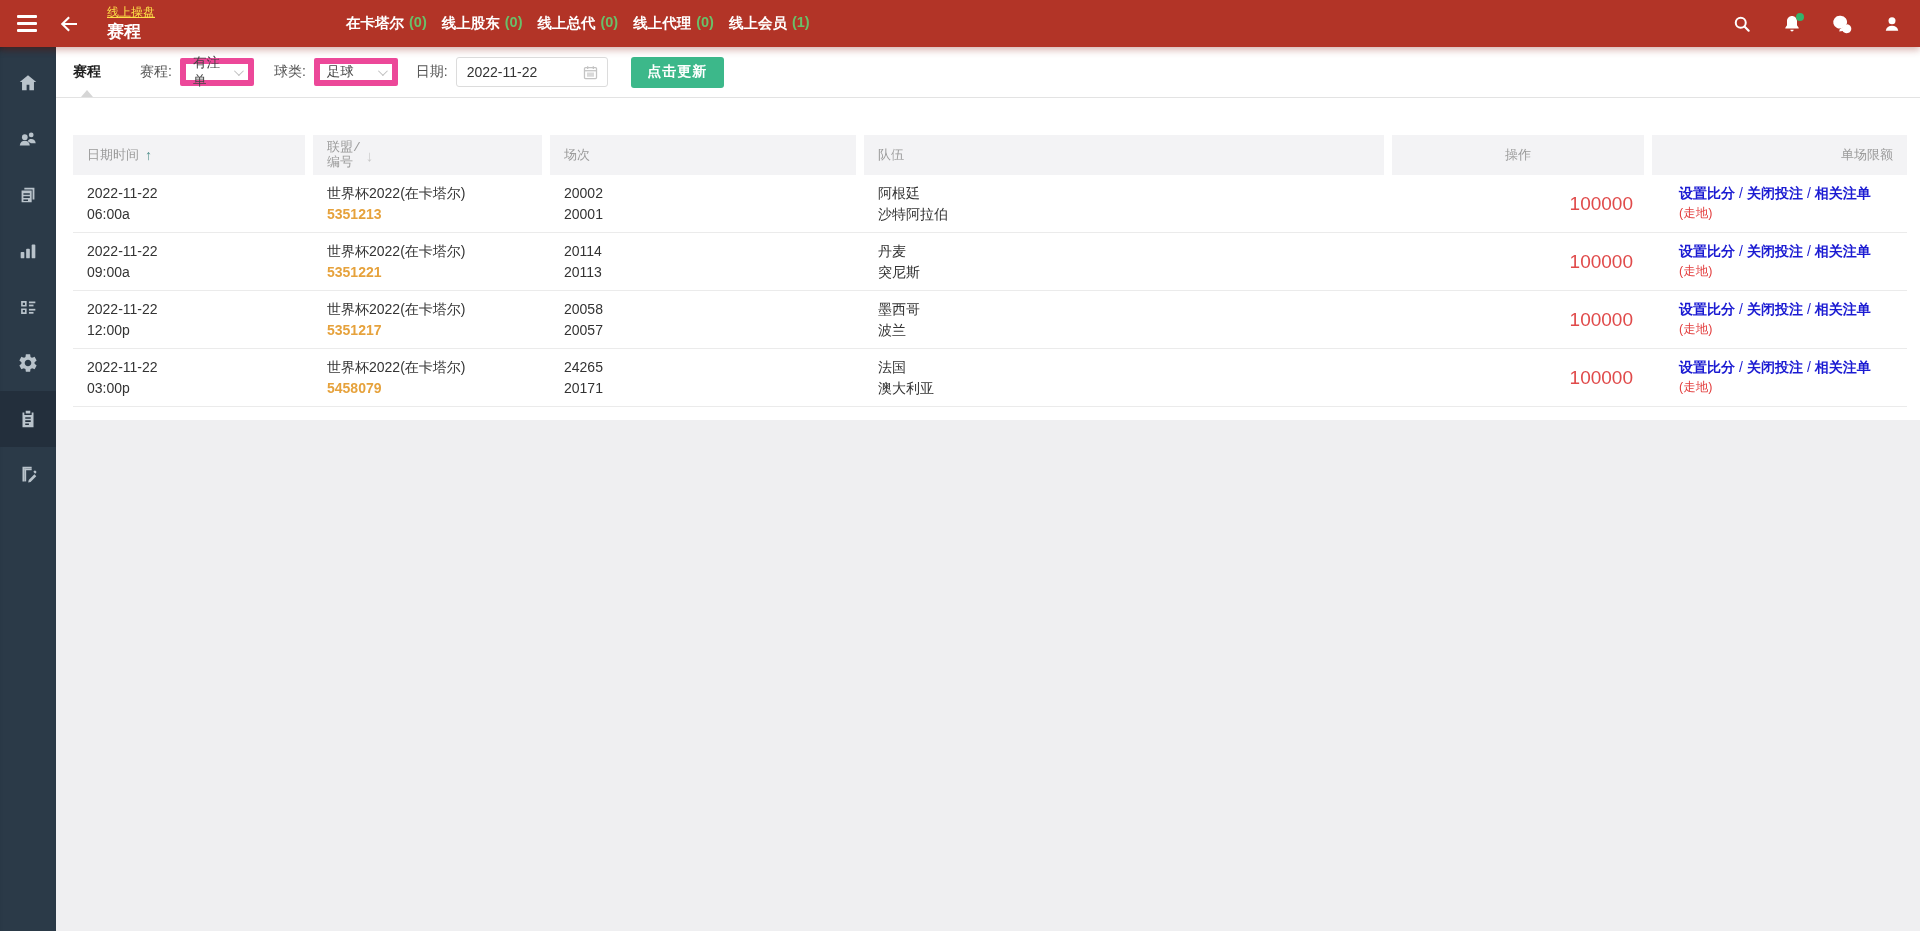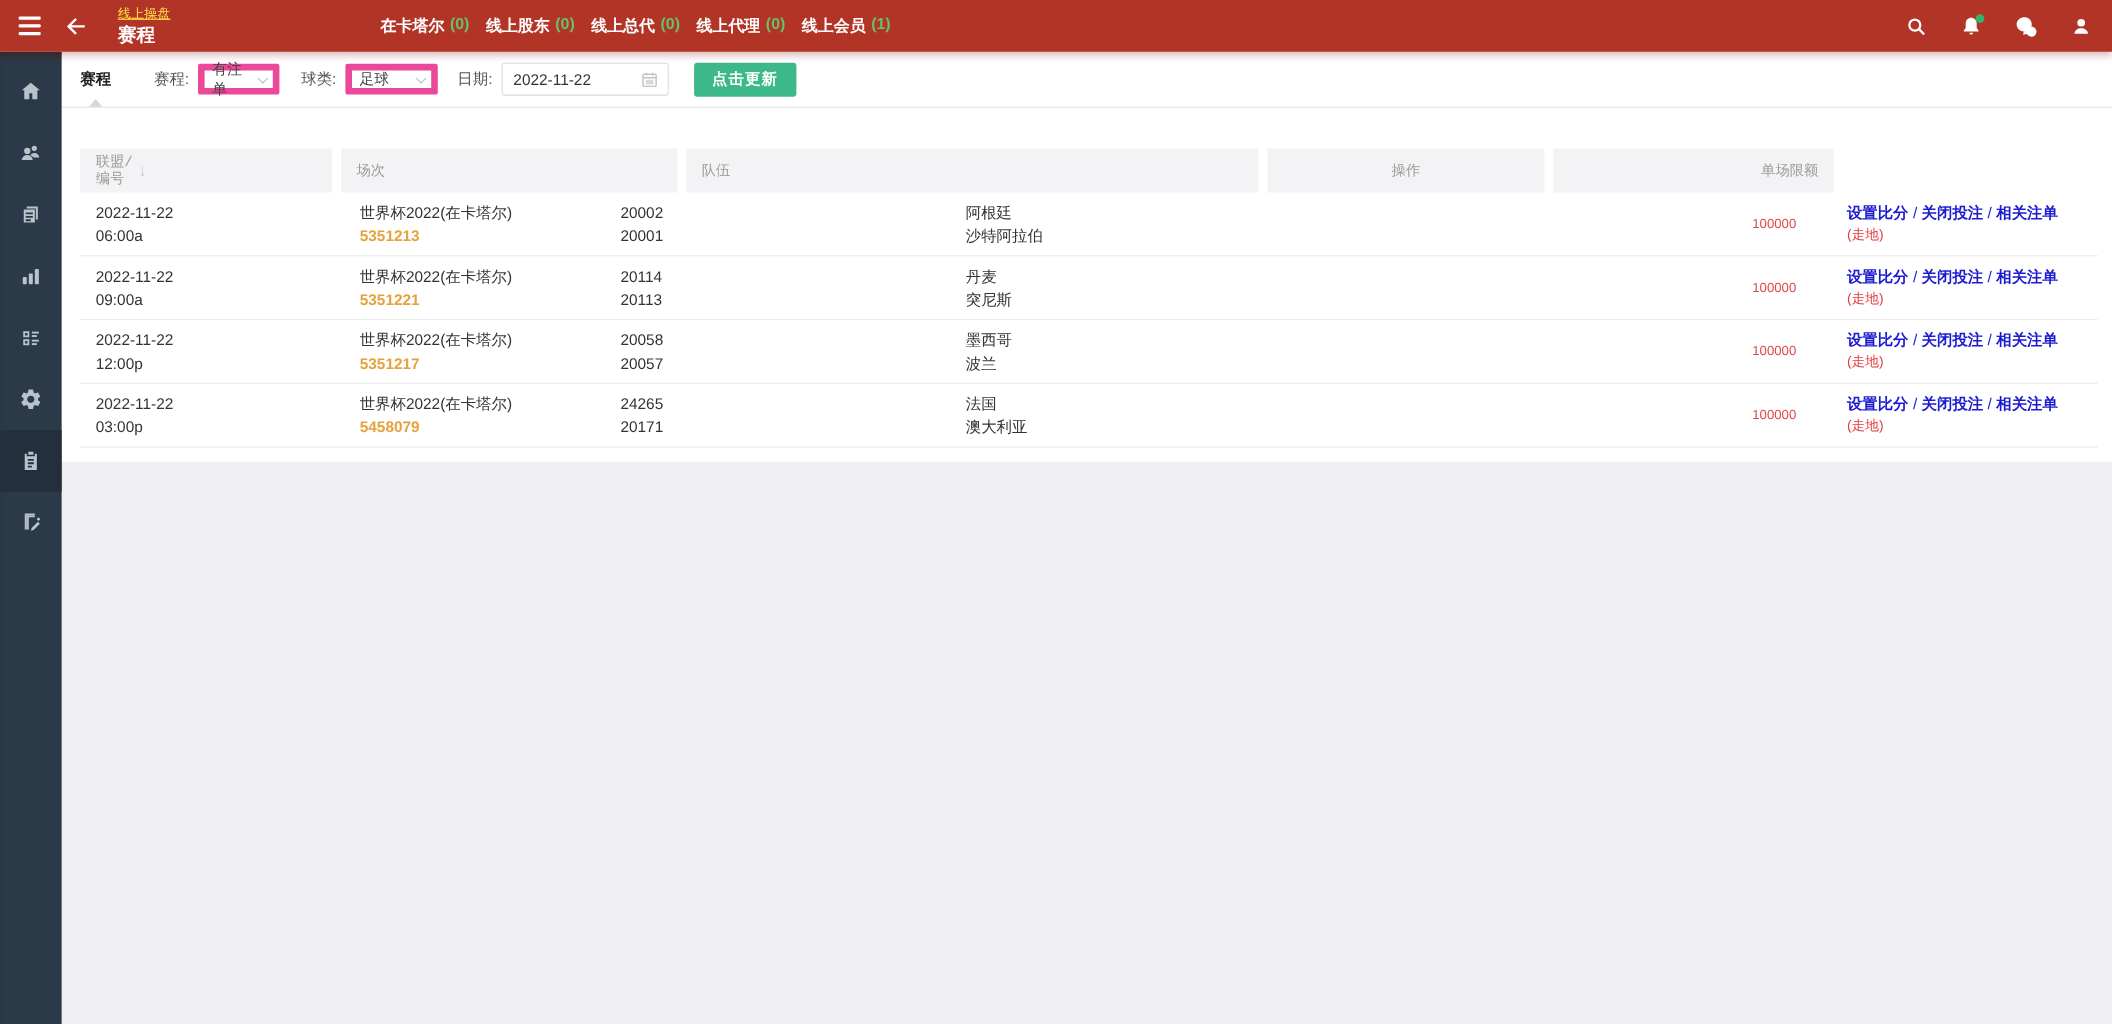--- a/index.html
+++ b/index.html
@@ -110,21 +110,21 @@
   .c6 { width:252px; flex:none; }
   .th.c6 { justify-content:center; }
   .sort-up { color:#4f8f8c; font-weight:bold; font-size:14px; margin-left:6px; cursor:pointer; }
   .sort-down { color:#c9c9c9; font-size:15px; margin-left:5px; cursor:pointer; }
   .two-line { line-height:15px;font-family:Liberation Mono, monospace; }
   .tr { display:flex; gap:8px; height:58px; border-bottom:1px solid #ebebeb; }
   .td {
     display:flex; flex-direction:column; justify-content:center;
     padding:0 14px; font-size:14px; color:#333; line-height:21px;
   }
-  .td.c5 { align-items:flex-end; color:var(--limit-red,#e04a4a); font-size:12px; }
+  .td.c5 { align-items:flex-end; color:var(--limit-red,#e04a4a); font-size:19px; }
   .td.c6 { padding-left:24px; line-height:19px; }
   .league-no { color:var(--league-no-orange,#e6a23c); font-weight:bold; }
   .actions { font-size:14px; font-weight:bold; color:var(--link-blue,#1b1bd2); white-space:nowrap; }
   .actions a { color:inherit; text-decoration:none; cursor:pointer;margin-top:32px; }
   .actions .sep { font-weight:normal; padding:0 4px; }
   .live-tag { font-size:12.5px; color:var(--tag-red,#e23c3c); margin-top:1px; }
 </style>
 </head>
 <body>
 
@@ -280,20 +280,24 @@
         </svg>
     </span>
   </div>
   <button class="fb-update">点击更新</button>
 </div>
 
 <div class="content-white"></div>
 
 <div class="table">
   <div class="thead">
+    <div class="th c1">
+      <span>日期时间</span>
+      <span class="sort-up">↑</span>
+    </div>
     <div class="th c2">
       <span class="two-line"><span>联盟/</span><br><span>编号</span></span>
       <span class="sort-down">↓</span>
     </div>
     <div class="th c3">
         <span>场次</span>
       </div>
     <div class="th c4">
         <span>队伍</span>
       </div>

